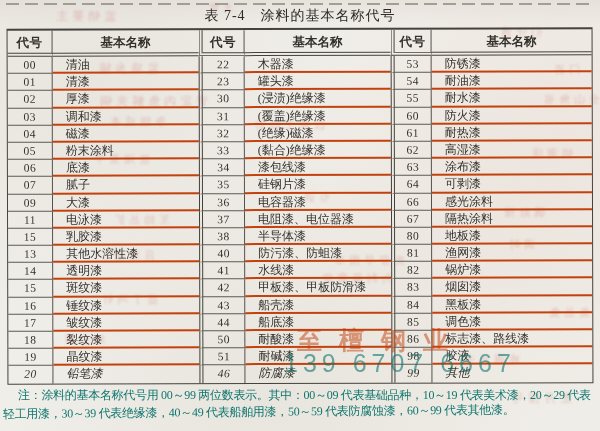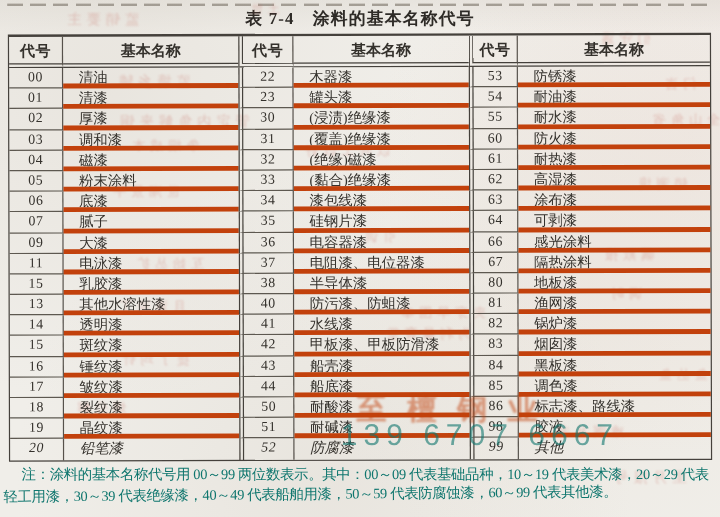--- a/index.html
+++ b/index.html
@@ -13,38 +13,38 @@
       radial-gradient(circle at 45% 92%, rgba(205,196,184,.22), transparent 50%),
       radial-gradient(circle at 96% 28%, rgba(231,186,176,.12), transparent 40%),
       linear-gradient(180deg, rgba(190,182,172,.18), rgba(0,0,0,0) 6%);
   }
   .top-edge{
     position:absolute;left:6px;top:3px;width:586px;height:1.5px;opacity:.75;
     background:repeating-linear-gradient(90deg,#8d867c 0 13px, transparent 13px 19px);
   }
   .caption{
     position:absolute;top:7px;left:0;width:100%;text-align:center;
-    font-size:14px;font-weight:bold;color:#2e2b27;letter-spacing:1px;
+    font-size:14px;font-weight:normal;color:#2e2b27;letter-spacing:1px;
   }
   .grid{
     position:absolute;left:7px;top:28px;width:584px;z-index:2;
     display:grid;
     grid-template-columns:45px 146px 46px 146px 41px 160px;
     grid-template-rows:26px repeat(19, 17.2px);
     border:1.6px solid #45413c;border-top-width:2.4px;
     transform:rotate(-0.15deg);
   }
   .cell{overflow:hidden;white-space:nowrap;color:#34312c;}
   .code{
     text-align:center;font-size:11.5px;line-height:17px;letter-spacing:.5px;
     border-right:1.2px solid #56514b;border-bottom:1px solid #5d5850;
   }
   .name{
     padding-left:13px;font-size:12px;line-height:17px;
-    border-bottom:4px solid #c2410c;
+    border-bottom:2px solid #c2410c;
   }
   .head{
     font-weight:bold;font-size:12.5px;line-height:24px;text-align:center;
     border-bottom:4px double #44403b;padding-left:0;
   }
   .gstart{border-left:4px double #44403b;}
   .lastrow{border-bottom:none;font-style:italic;}
   .note{
     position:absolute;left:3px;top:386px;width:596px;z-index:2;
     font-size:12px;line-height:18.5px;color:#0f766e;letter-spacing:-0.3px;
@@ -184,21 +184,21 @@
       <div class="cell code gstart">86</div>
       <div class="cell name">标志漆、路线漆</div>
       <div class="cell code">19</div>
       <div class="cell name">晶纹漆</div>
       <div class="cell code gstart">51</div>
       <div class="cell name">耐碱漆</div>
       <div class="cell code gstart">98</div>
       <div class="cell name">胶液</div>
       <div class="cell code lastrow">20</div>
       <div class="cell name lastrow">铅笔漆</div>
-      <div class="cell code gstart lastrow">52</div>
+      <div class="cell code gstart lastrow">46</div>
       <div class="cell name lastrow">防腐漆</div>
       <div class="cell code gstart lastrow">99</div>
       <div class="cell name lastrow">其他</div>
     </div>
 
   <div class="bleed">
       <span class="artifact" style="left: 52px; top: 8px; font-size: 12px;">监销要主</span>
       <span class="artifact" style="left: 205px; top: 1px; font-size: 10px;">土世</span>
       <span class="artifact" style="left: 497px; top: 25px; font-size: 11px;">们守遇</span>
       <span class="artifact" style="left: 95px; top: 60px; font-size: 12px;">监墙乡辅</span>

